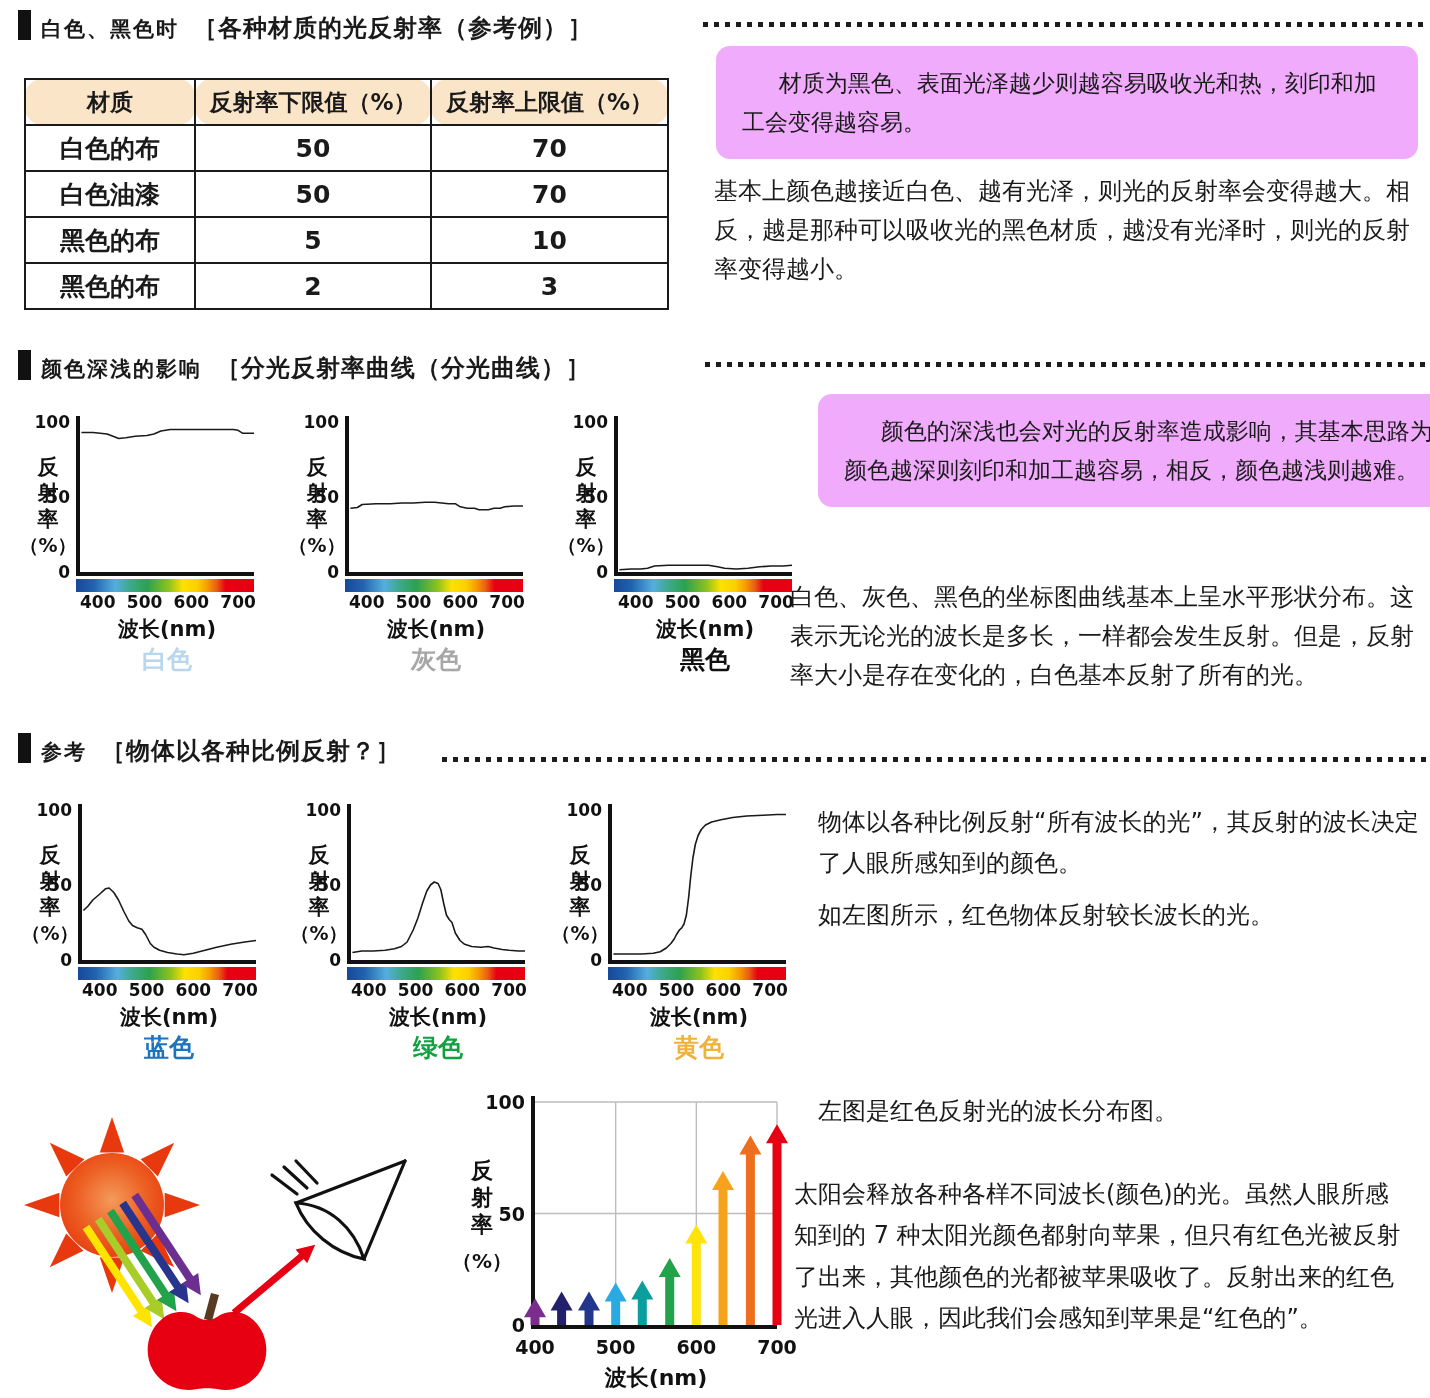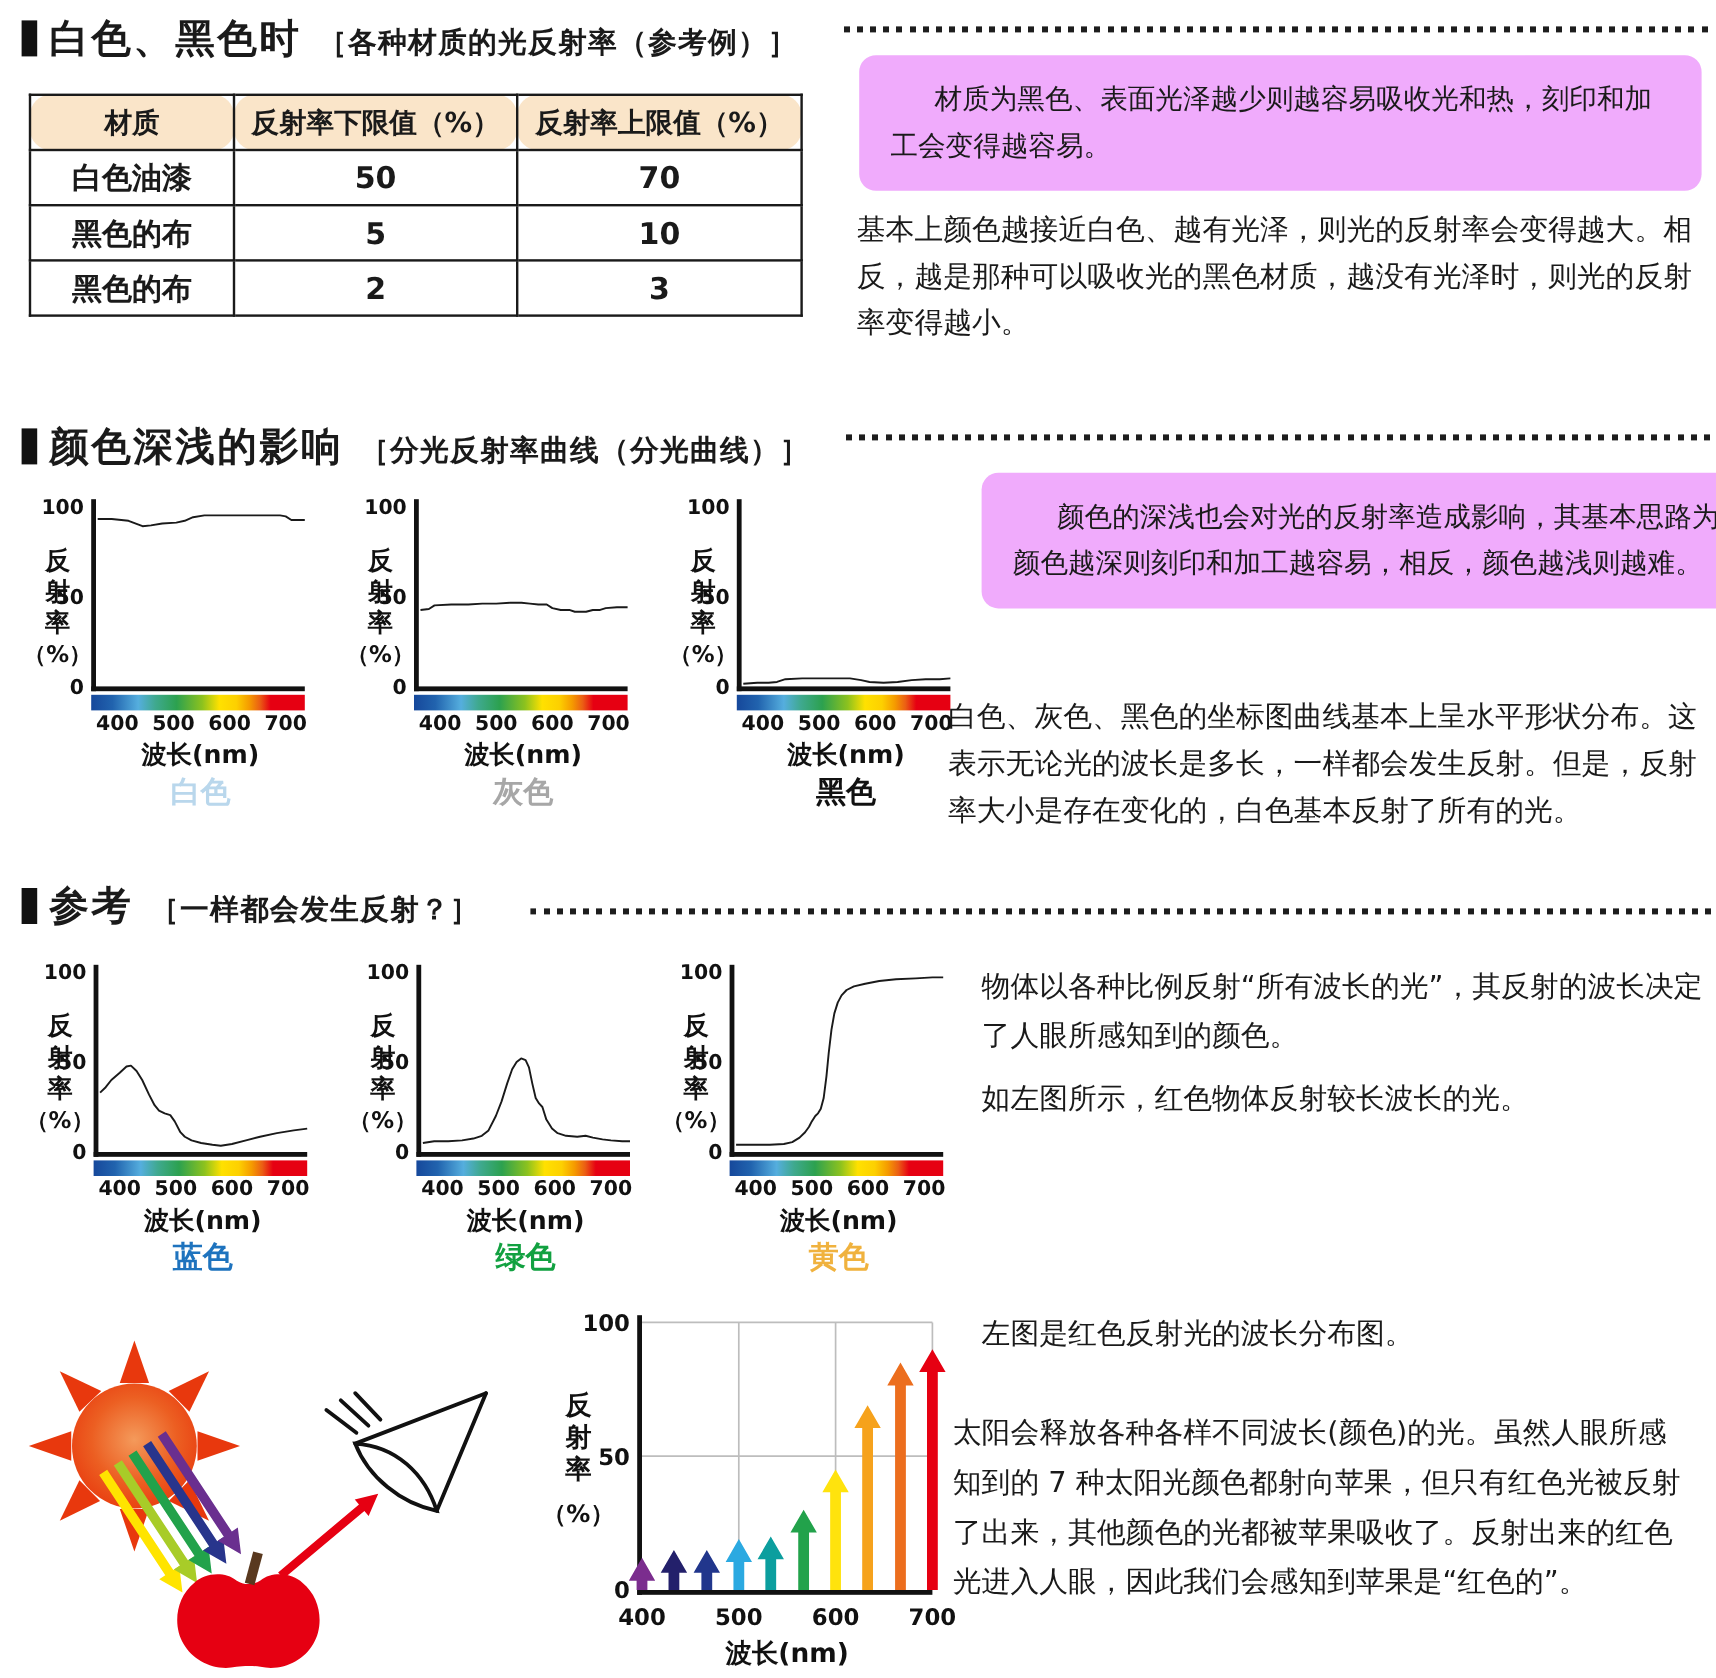--- a/index.html
+++ b/index.html
@@ -4,21 +4,21 @@
 <style>
   html,body{margin:0;padding:0;}
   body{
     width:1430px;height:1398px;position:relative;background:#ffffff;
     font-family:"DejaVu Sans","Liberation Sans",sans-serif;color:#1a1a1a;overflow:hidden;
   }
   .abs{position:absolute;}
   
   .sec-title{white-space:nowrap;}
   .title-bar{display:inline-block;width:13px;height:30px;background:#111;margin-right:10px;vertical-align:-4px;}
-  .title-main{font-size:33px;font-weight:700;letter-spacing:2px;}
+  .title-main{font-size:21px;font-weight:700;letter-spacing:2px;}
   .title-sub{font-size:24px;font-weight:700;margin-left:14px;letter-spacing:1px;}
   
   .dotline{position:absolute;height:5px;background:repeating-linear-gradient(90deg,#1d1d1d 0 5px,transparent 5px 11px);}
   
   table.reft{border-collapse:collapse;table-layout:fixed;width:643px;}
   table.reft th,table.reft td{border:2px solid #1a1a1a;text-align:center;padding:0;}
   table.reft th{background:#FAE5C9;font-size:23px;font-weight:700;height:44px;border-radius:17px;}
   table.reft td{font-size:25px;font-weight:600;height:44px;}
   
   .callout{background:#f0abfc;border-radius:14px;padding:18px 26px;box-sizing:border-box;}
@@ -43,20 +43,25 @@
       </colgroup>
     <thead>
         <tr>
           <th>材质</th>
           <th>反射率下限值（%）</th>
           <th>反射率上限值（%）</th>
         </tr>
       </thead>
     <tbody>
         <tr>
+          <td>白色的布</td>
+          <td>50</td>
+          <td>70</td>
+        </tr>
+        <tr>
           <td>白色油漆</td>
           <td>50</td>
           <td>70</td>
         </tr>
         <tr>
           <td>黑色的布</td>
           <td>5</td>
           <td>10</td>
         </tr>
         <tr>
@@ -188,21 +193,21 @@
       <polyline points="63.4,159.8 75.1,159.0 84.5,159.0 91.5,158.3 98.5,156.0 112.5,155.3 135.9,155.3 152.3,155.3 161.6,156.8 168.6,158.3 180.3,159.0 192.0,158.3 203.7,156.8 215.4,156.0 227.1,156.0 236.0,155.3" fill="none" stroke="#1A1A1A" stroke-width="1.6" stroke-linejoin="round"></polyline>
     </svg></div>
 
 <div class="abs callout" style="left:818px;top:394px;width:648px;">
   <p>颜色的深浅也会对光的反射率造成影响，其基本思路为颜色越深则刻印和加工越容易，相反，颜色越浅则越难。</p>
 </div>
 
 <div class="abs bodytext" style="left:790px;top:578px;width:636px;">白色、灰色、黑色的坐标图曲线基本上呈水平形状分布。这表示无论光的波长是多长，一样都会发生反射。但是，反射率大小是存在变化的，白色基本反射了所有的光。</div>
 
 <div class="abs sec-title" style="left:18px;top:733px;">
-  <span class="title-bar"></span><span class="title-main">参考</span><span class="title-sub">［一样都会发生反射？］</span>
+  <span class="title-bar"></span><span class="title-main">参考</span><span class="title-sub">［物体以各种比例反射？］</span>
 </div>
 
 <div class="dotline" style="left:442px;top:757px;width:986px;"></div>
 
 <div class="chart-host" style="left:20px;top:798px;"><svg width="250" height="272" viewBox="0 0 250 272">
       <defs>
         <linearGradient id="grad-blue" x1="0%" y1="0%" x2="100%" y2="0%">
           <stop offset="0%" stop-color="#16489B"></stop>
           <stop offset="10%" stop-color="#2163AE"></stop>
           <stop offset="22%" stop-color="#55AEDE"></stop>

